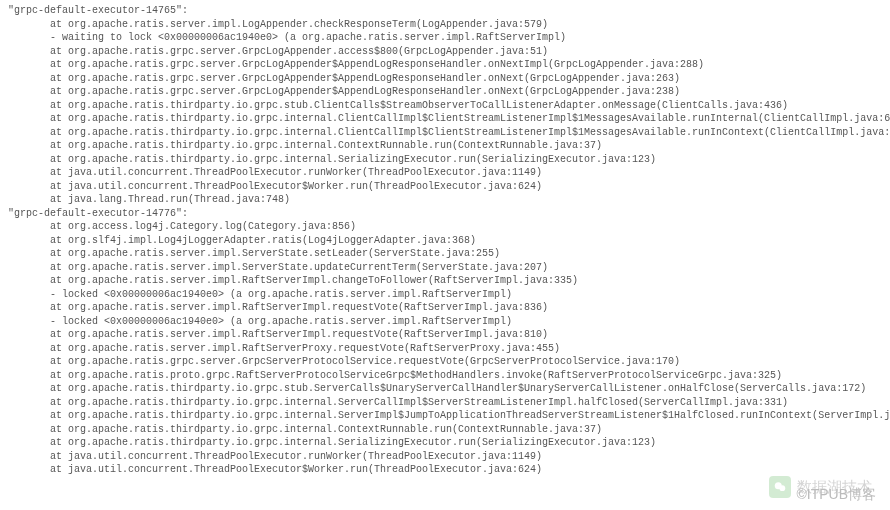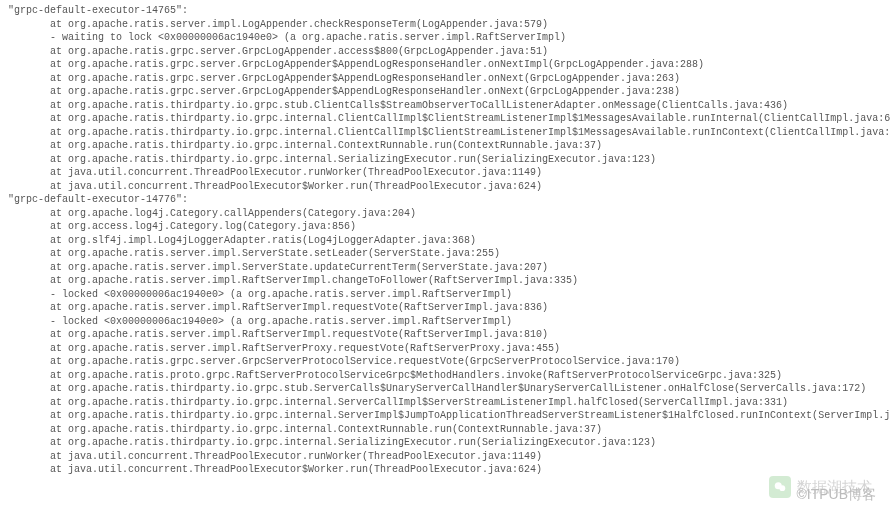--- a/index.html
+++ b/index.html
@@ -61,22 +61,22 @@
     <div class="stack-line">at org.apache.ratis.grpc.server.GrpcLogAppender$AppendLogResponseHandler.onNextImpl(GrpcLogAppender.java:288)</div>
     <div class="stack-line">at org.apache.ratis.grpc.server.GrpcLogAppender$AppendLogResponseHandler.onNext(GrpcLogAppender.java:263)</div>
     <div class="stack-line">at org.apache.ratis.grpc.server.GrpcLogAppender$AppendLogResponseHandler.onNext(GrpcLogAppender.java:238)</div>
     <div class="stack-line">at org.apache.ratis.thirdparty.io.grpc.stub.ClientCalls$StreamObserverToCallListenerAdapter.onMessage(ClientCalls.java:436)</div>
     <div class="stack-line">at org.apache.ratis.thirdparty.io.grpc.internal.ClientCallImpl$ClientStreamListenerImpl$1MessagesAvailable.runInternal(ClientCallImpl.java:658)</div>
     <div class="stack-line">at org.apache.ratis.thirdparty.io.grpc.internal.ClientCallImpl$ClientStreamListenerImpl$1MessagesAvailable.runInContext(ClientCallImpl.java:643)</div>
     <div class="stack-line">at org.apache.ratis.thirdparty.io.grpc.internal.ContextRunnable.run(ContextRunnable.java:37)</div>
     <div class="stack-line">at org.apache.ratis.thirdparty.io.grpc.internal.SerializingExecutor.run(SerializingExecutor.java:123)</div>
     <div class="stack-line">at java.util.concurrent.ThreadPoolExecutor.runWorker(ThreadPoolExecutor.java:1149)</div>
     <div class="stack-line">at java.util.concurrent.ThreadPoolExecutor$Worker.run(ThreadPoolExecutor.java:624)</div>
+    <div class="stack-line">at java.lang.Thread.run(Thread.java:748)</div>
     <div class="thread-header">"grpc-default-executor-14776":</div>
-    <div class="stack-line">at org.apache.log4j.Category.callAppenders(Category.java:204)</div>
     <div class="stack-line">at org.access.log4j.Category.log(Category.java:856)</div>
     <div class="stack-line">at org.slf4j.impl.Log4jLoggerAdapter.ratis(Log4jLoggerAdapter.java:368)</div>
     <div class="stack-line">at org.apache.ratis.server.impl.ServerState.setLeader(ServerState.java:255)</div>
     <div class="stack-line">at org.apache.ratis.server.impl.ServerState.updateCurrentTerm(ServerState.java:207)</div>
     <div class="stack-line">at org.apache.ratis.server.impl.RaftServerImpl.changeToFollower(RaftServerImpl.java:335)</div>
     <div class="lock-line">- locked &lt;0x00000006ac1940e0&gt; (a org.apache.ratis.server.impl.RaftServerImpl)</div>
     <div class="stack-line">at org.apache.ratis.server.impl.RaftServerImpl.requestVote(RaftServerImpl.java:836)</div>
     <div class="lock-line">- locked &lt;0x00000006ac1940e0&gt; (a org.apache.ratis.server.impl.RaftServerImpl)</div>
     <div class="stack-line">at org.apache.ratis.server.impl.RaftServerImpl.requestVote(RaftServerImpl.java:810)</div>
     <div class="stack-line">at org.apache.ratis.server.impl.RaftServerProxy.requestVote(RaftServerProxy.java:455)</div>

